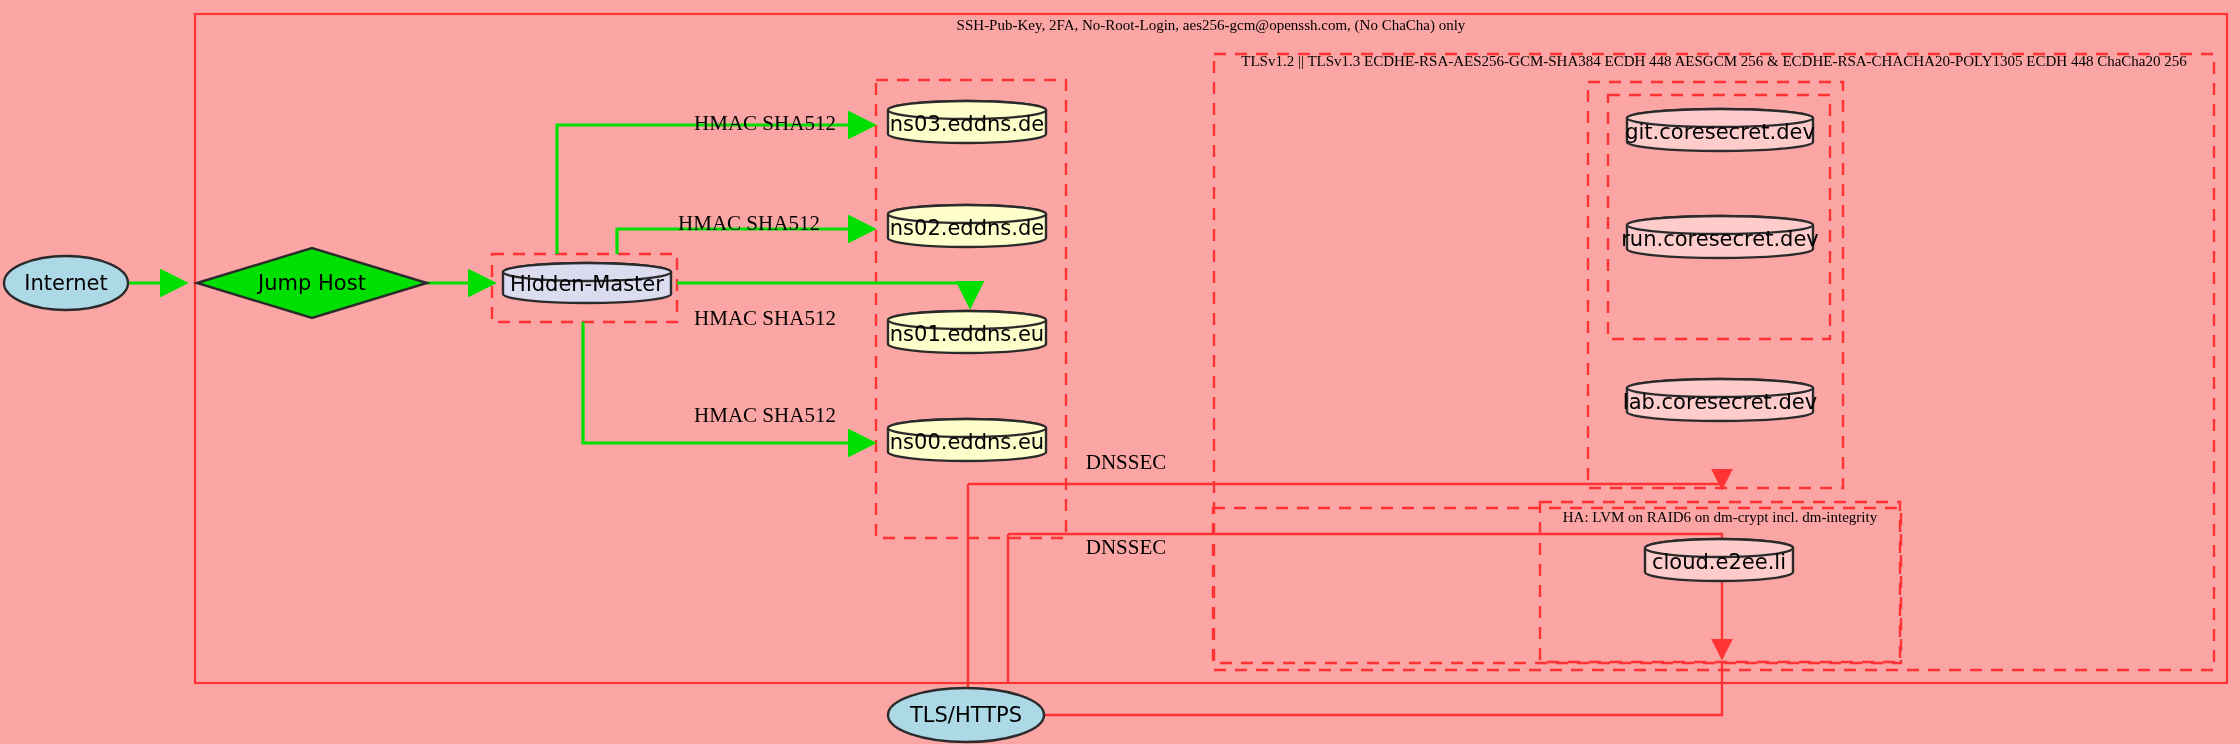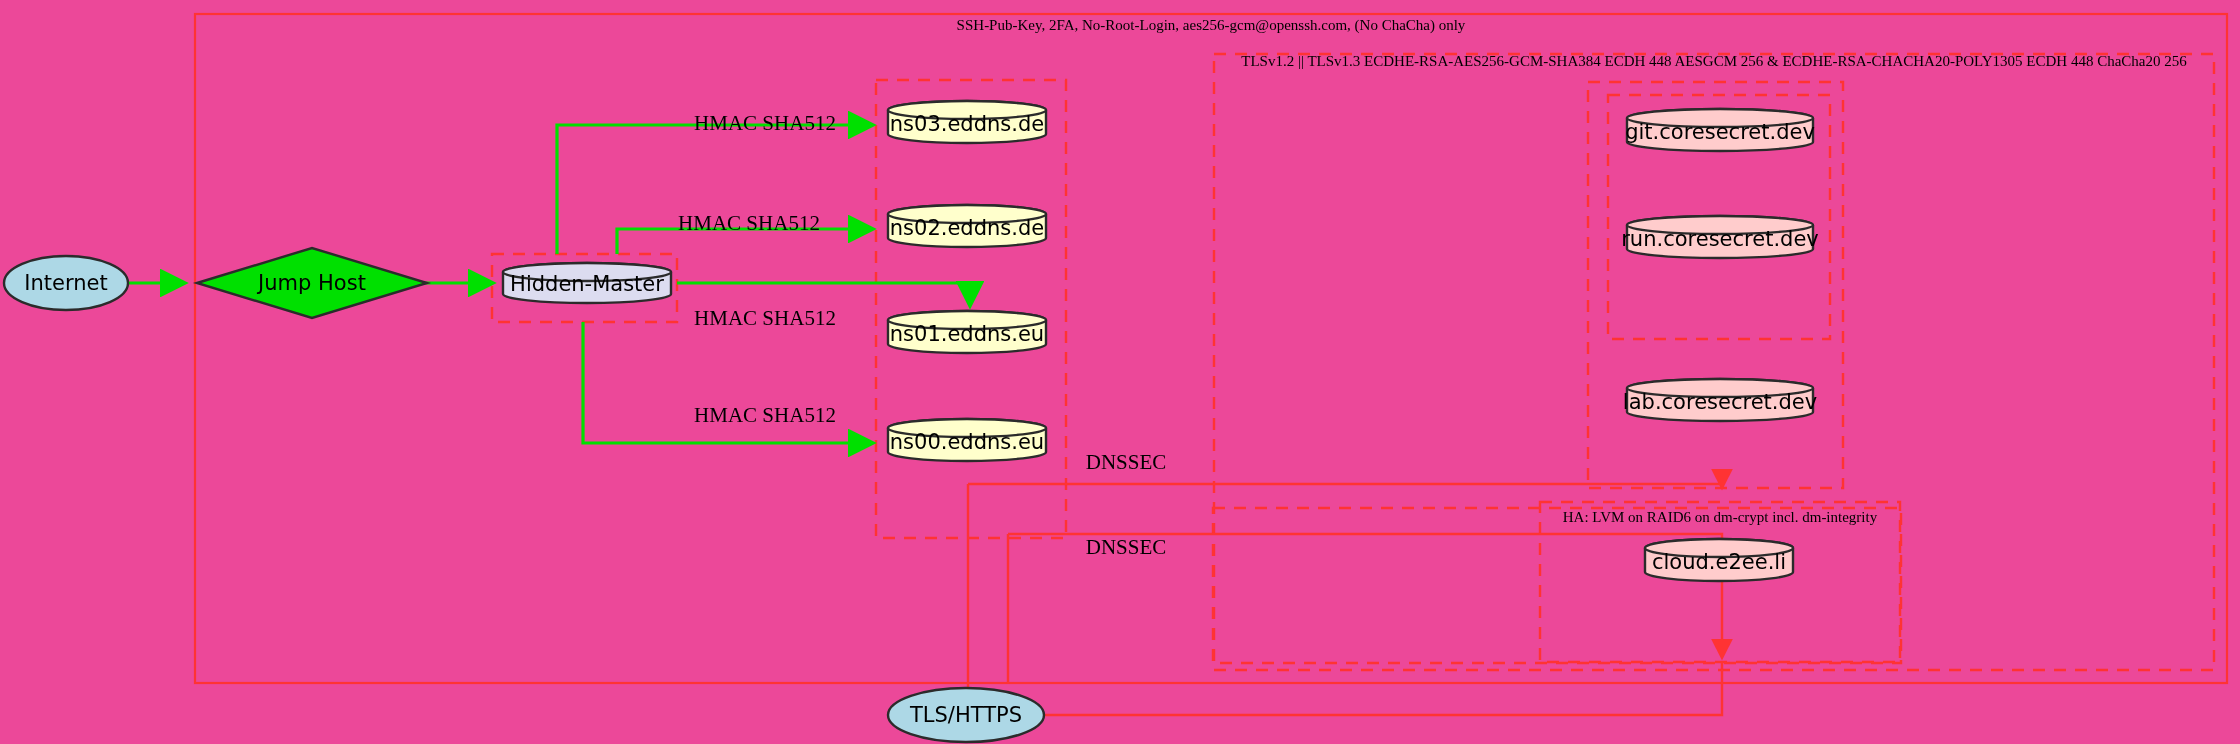--- a/index.html
+++ b/index.html
@@ -4,21 +4,21 @@
 <style>
   html, body {
     margin: 0;
     padding: 0;
     background: #ffffff;
   }
   #stage {
     position: relative;
     width: 2240px;
     height: 744px;
-    background: #ec4899;
+    background: #fca5a5;
     overflow: hidden;
     font-family: "Liberation Sans", sans-serif;
   }
   svg#diagram {
     position: absolute;
     top: 0;
     left: 0;
     width: 2240px;
     height: 744px;
   }

